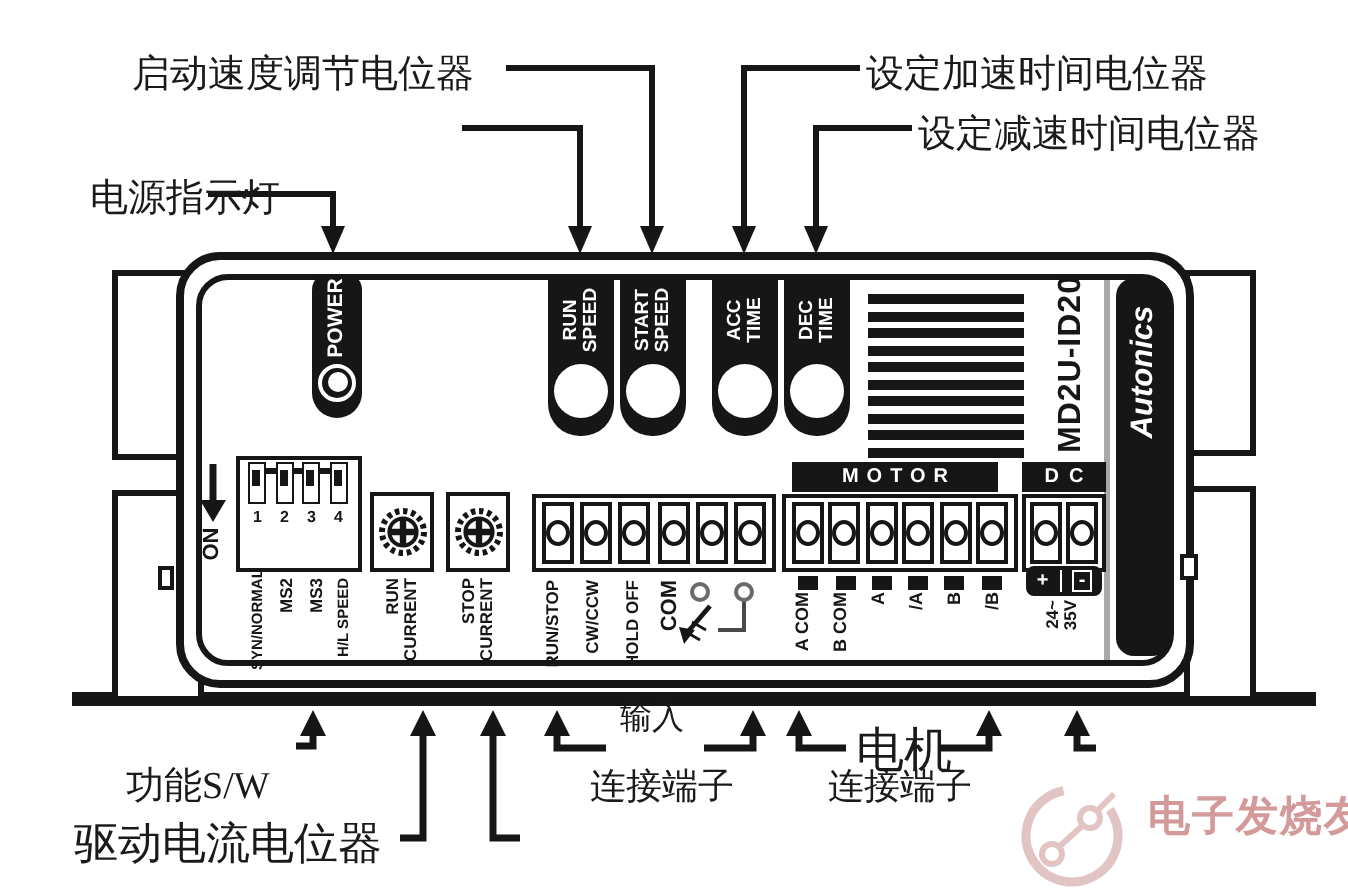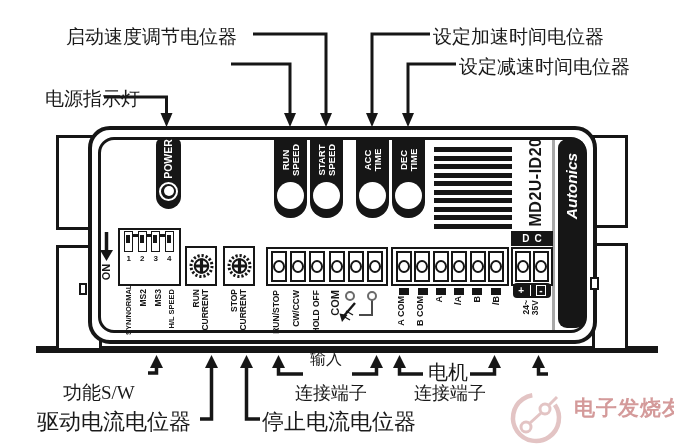--- a/index.html
+++ b/index.html
@@ -191,20 +191,21 @@
       </div>
     <div class="tcell">
         <div class="tcirc"></div>
       </div>
   </div>
   <div class="rot alignR" style="left:272px;top:336px;width:46px;font-size:8.5px;">RUN/STOP</div>
   <div class="rot alignR" style="left:292px;top:336px;width:46px;font-size:8.5px;">CW/CCW</div>
   <div class="rot alignR" style="left:312px;top:336px;width:46px;font-size:8.5px;">HOLD OFF</div>
   <div class="rot alignR" style="left:330px;top:336px;width:46px;font-size:11px;">COM</div>
 
+  <div class="hdr" style="left:396px;top:231px;width:103px;height:15px;letter-spacing:4px;padding-left:4px;box-sizing:border-box;">MOTOR</div>
   <div class="tblock" style="left:391px;top:247px;width:118px;height:39px;">
     <div class="tcell">
         <div class="tcirc"></div>
       </div>
     <div class="tcell">
         <div class="tcirc"></div>
       </div>
     <div class="tcell">
         <div class="tcirc"></div>
       </div>
@@ -313,21 +314,20 @@
     </g>
   </svg>
 
   <div class="cn abs" style="left:66px;top:24px;font-size:19px;">启动速度调节电位器</div>
   <div class="cn abs" style="left:5px;top:86px;font-size:19px;margin-left:40px;">电源指示灯</div>
   <div class="cn abs" style="left:433px;top:24px;font-size:19px;">设定加速时间电位器</div>
   <div class="cn abs" style="left:459px;top:54px;font-size:19px;">设定减速时间电位器</div>
 
   <div class="cn abs" style="left:63px;top:380px;font-size:19px;">功能S/W</div>
   <div class="cn abs" style="left:37px;top:407px;font-size:22px;">驱动电流电位器</div>
-  <div class="cn abs" style="left:262px;top:407px;font-size:22px;">停止电流电位器</div>
   <div class="cn abs" style="left:310px;top:349px;font-size:16px;">输入</div>
   <div class="cn abs" style="left:295px;top:381px;font-size:18px;">连接端子</div>
-  <div class="cn abs" style="left:428px;top:359px;font-size:20px;">电机</div>
+  <div class="cn abs" style="left:428px;top:359px;font-size:24px;">电机</div>
   <div class="cn abs" style="left:414px;top:381px;font-size:18px;">连接端子</div>
 
   <div class="cn wm-brand" style="color:#d49a9a;">电子发烧友</div>
 
 </div>
 
 </body></html>

